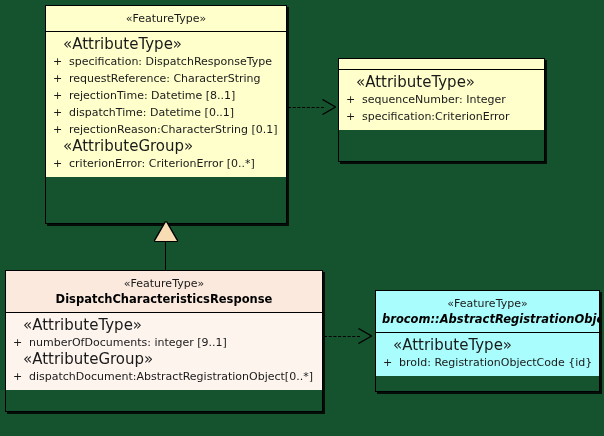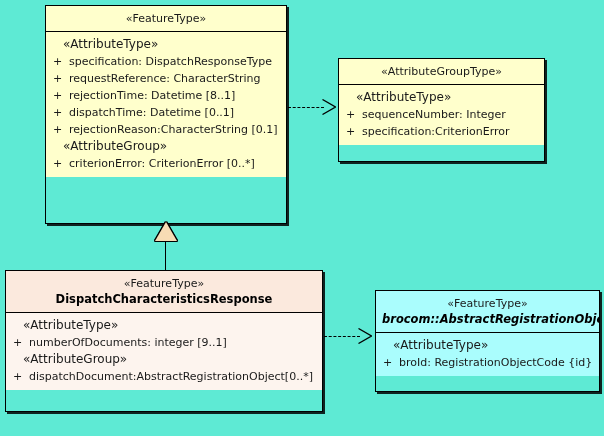--- a/index.html
+++ b/index.html
@@ -5,21 +5,21 @@
 <style>
   html, body {
     margin: 0;
     padding: 0;
     background: #ffffff;
   }
   #canvas {
     position: relative;
     width: 604px;
     height: 436px;
-    background: #5eead4;
+    background: #14532d;
     overflow: hidden;
     font-family: "DejaVu Sans", "Liberation Sans", sans-serif;
   }
 
   
   .uml-class {
     position: absolute;
     box-sizing: border-box;
     border: 1px solid #000000;
     box-shadow: 2px 2px 0 0 rgba(0,0,0,0.85);
@@ -45,21 +45,21 @@
     white-space: nowrap;
   }
   .uml-name.abstract {
     font-style: italic;
   }
   .uml-body {
     box-sizing: border-box;
     padding: 4px 4px 5px 4px;
   }
   .grp-label {
-    font-size: 12px;
+    font-size: 15px;
     line-height: 17px;
     color: #1a1a1a;
     padding-left: 13px;
     white-space: nowrap;
   }
   .attr-row {
     display: flex;
     align-items: baseline;
     font-size: 11px;
     line-height: 17px;
@@ -163,21 +163,20 @@
       <div class="grp-label">«AttributeGroup»</div>
       <div class="attr-row">
         <span class="attr-vis">+</span>
         <span class="attr-sig">criterionError: CriterionError [0..*]</span>
       </div>
     </div>
   </div>
 
   <div class="uml-class theme-yellow" id="box-criterion-error">
     <div class="uml-header">
-      <div class="uml-stereotype">«AttributeGroupType»</div>
     </div>
     <div class="uml-body">
       <div class="grp-label">«AttributeType»</div>
       <div class="attr-row">
         <span class="attr-vis">+</span>
         <span class="attr-sig">sequenceNumber: Integer</span>
       </div>
       <div class="attr-row">
         <span class="attr-vis">+</span>
         <span class="attr-sig">specification:CriterionError</span>

